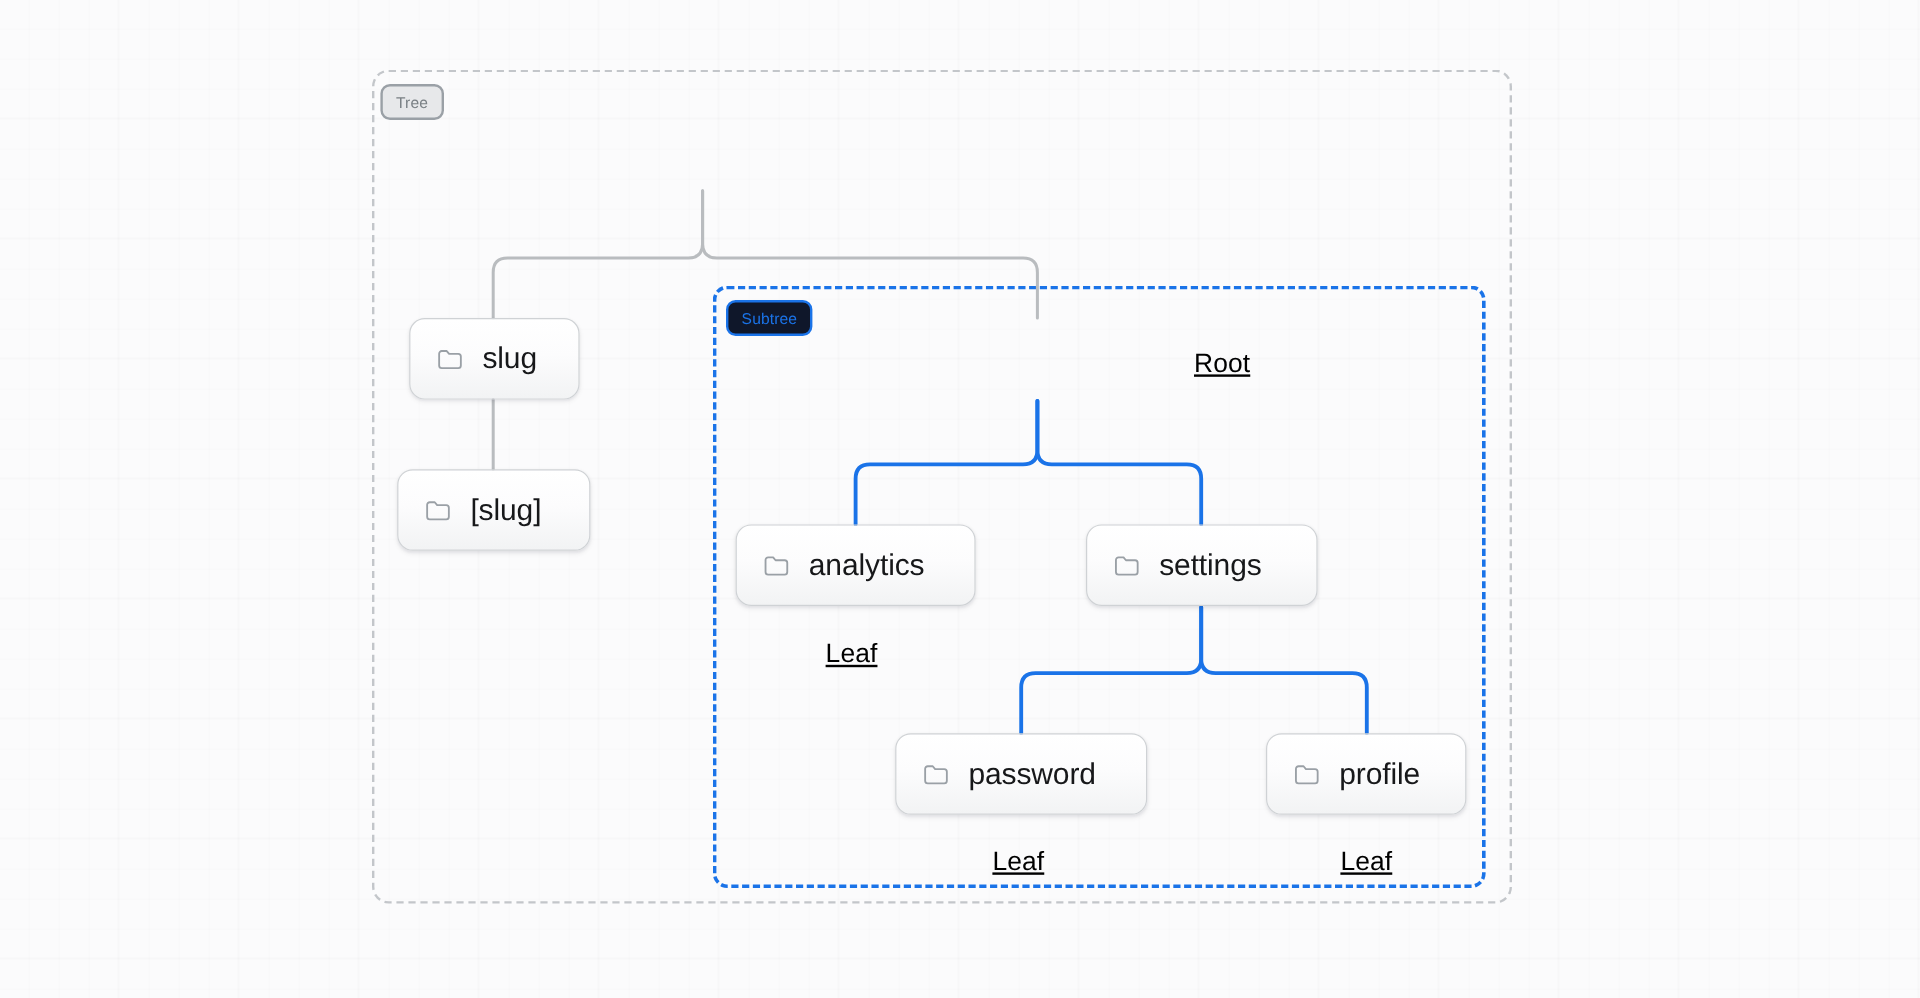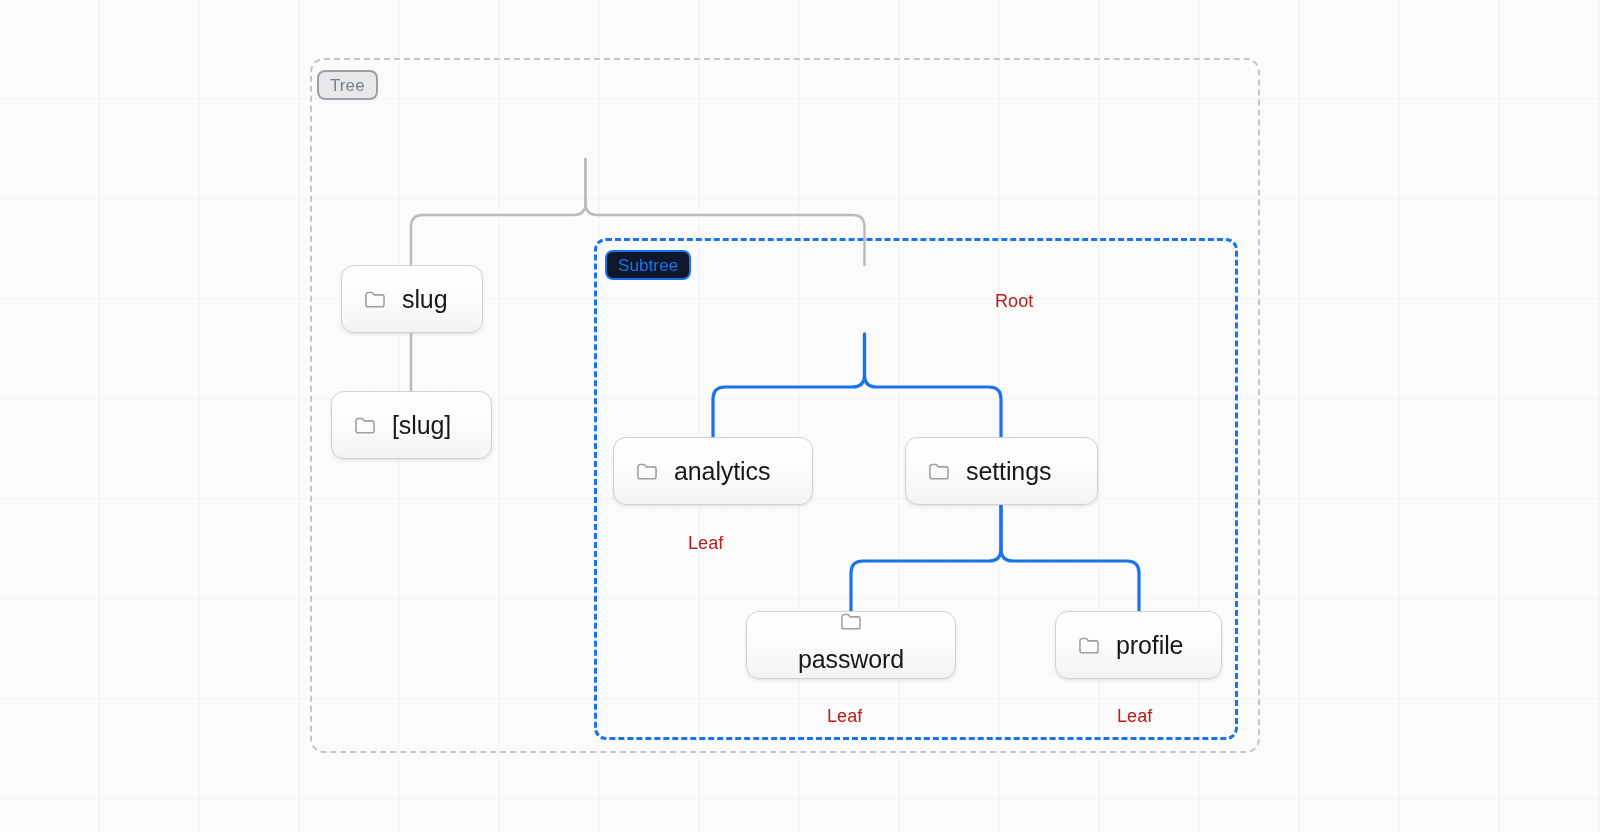--- a/index.html
+++ b/index.html
@@ -50,21 +50,21 @@
     border-radius: 12px;
   }
 
   
   .badge {
     position: absolute;
     box-sizing: border-box;
     display: flex;
     align-items: center;
     justify-content: center;
-    font-size: 17px;
+    font-size: 13px;
     line-height: 1;
     letter-spacing: 0.1px;
     white-space: nowrap;
   }
   .badge-tree {
     left: 317px; top: 70px;
     height: 30px;
     padding: 0 11px;
     background: #e7e8ea;
     border: 2px solid #9aa0a6;
@@ -130,31 +130,32 @@
     display: block;
   }
 
   
   .n-app       { left: 517px;  top: 91px;  width: 137px; height: 68px; }
   .n-blog      { left: 341px;  top: 265px; width: 142px; height: 68px; }
   .n-slug      { left: 331px;  top: 391px; width: 161px; height: 68px; }
   .n-dashboard { left: 753px;  top: 265px; width: 223px; height: 68px; }
   .n-analytics { left: 613px;  top: 437px; width: 200px; height: 68px; }
   .n-settings  { left: 905px;  top: 437px; width: 193px; height: 68px; }
-  .n-password  { left: 746px;  top: 611px; width: 210px; height: 68px; flex-direction: column; }
+  .n-password  { left: 746px;  top: 611px; width: 210px; height: 68px; }
   .n-profile   { left: 1055px; top: 611px; width: 167px; height: 68px; text-align: right; }
 
   
   .caption {
     position: absolute;
-    font-size: 18px;
-    color: #b91c1c;
+    font-size: 22px;
+    color: #000000;
     line-height: 1;
     white-space: nowrap;
     letter-spacing: 0.1px;
+    text-decoration: underline;
   }
   .cap-root      { left: 995px; top: 292px; }
   .cap-analytics { left: 688px; top: 534px; }
   .cap-password  { left: 827px; top: 707px; }
   .cap-profile   { left: 1117px; top: 707px; }
 </style>
 </head>
 <body>
 
 <div id="canvas">

